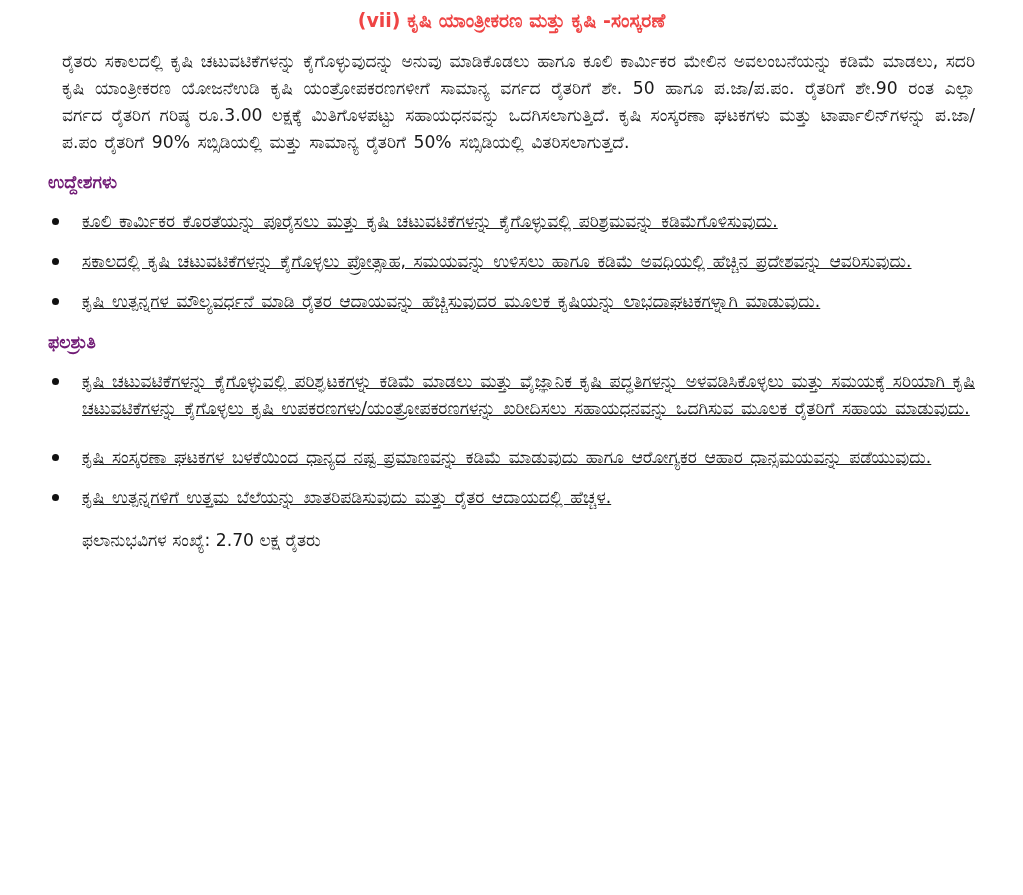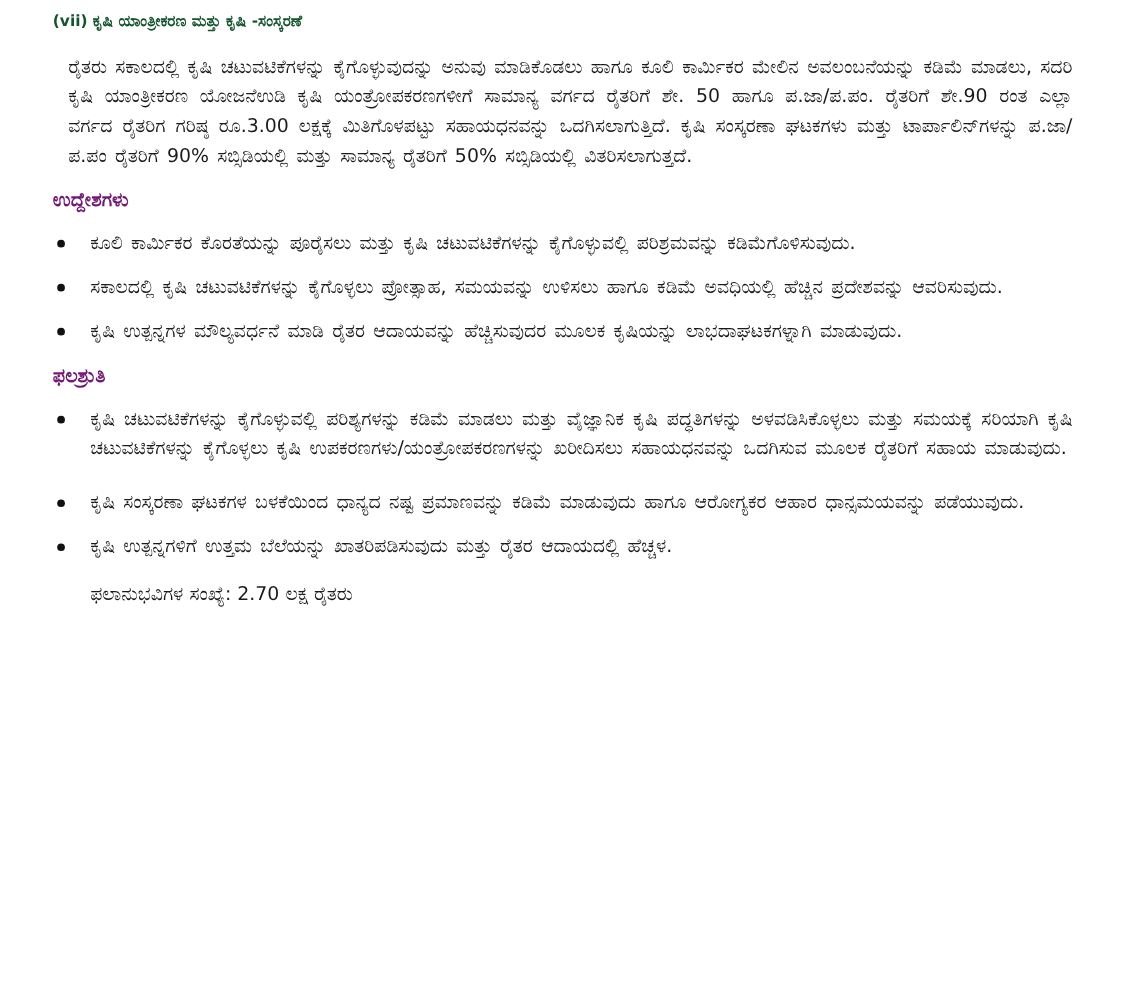--- a/index.html
+++ b/index.html
@@ -3,32 +3,32 @@
 <meta charset="utf-8">
 <style>
   html, body { margin: 0; padding: 0; background: #ffffff; }
   body {
     width: 1023px; height: 895px; overflow: hidden;
     font-family: "DejaVu Sans", "Liberation Sans", sans-serif;
     color: #1a1a1a;
   }
   .page { position: relative; padding: 6px 48px 0 48px; }
   .title {
-    font-weight: bold; font-size: 14px; line-height: 28px;
-    margin: 0 0 14px 0; color: #14532d;
+    font-weight: bold; font-size: 19px; line-height: 28px;
+    margin: 0 0 14px 0; color: #ef4444; text-align: center;
   }
   .para {
     font-size: 17.2px; line-height: 27px; text-align: justify;
     margin: 0 0 12px 14px; word-spacing: 2px;
   }
   .heading {
     font-weight: bold; font-size: 17.5px; line-height: 28px;
     margin: 4px 0 12px 0; color: #701a75;
   }
-  ul.bullets { list-style: none; margin: 0; padding: 0; }
+  ul.bullets { list-style: none; margin: 0; padding: 0; text-decoration: underline; }
   ul.bullets li {
     position: relative; padding-left: 34px;
     font-size: 17.2px; line-height: 27px; text-align: justify;
     margin: 0 0 13px 0; word-spacing: 2px;
   }
   ul.bullets li .bullet {
     position: absolute; left: 4px; top: 10px;
     width: 7px; height: 7px; border-radius: 50%; background: #111;
   }
   ul.results li.gap { margin-bottom: 22px; }
@@ -45,18 +45,18 @@
 
   <div class="heading">ಉದ್ದೇಶಗಳು</div>
   <ul class="bullets">
     <li><span class="bullet"></span><span>ಕೂಲಿ ಕಾರ್ಮಿಕರ ಕೊರತೆಯನ್ನು ಪೂರೈಸಲು ಮತ್ತು ಕೃಷಿ ಚಟುವಟಿಕೆಗಳನ್ನು ಕೈಗೊಳ್ಳುವಲ್ಲಿ ಪರಿಶ್ರಮವನ್ನು ಕಡಿಮೆಗೊಳಿಸುವುದು.</span></li>
     <li><span class="bullet"></span><span>ಸಕಾಲದಲ್ಲಿ ಕೃಷಿ ಚಟುವಟಿಕೆಗಳನ್ನು ಕೈಗೊಳ್ಳಲು ಪ್ರೋತ್ಸಾಹ, ಸಮಯವನ್ನು ಉಳಿಸಲು ಹಾಗೂ ಕಡಿಮೆ ಅವಧಿಯಲ್ಲಿ ಹೆಚ್ಚಿನ ಪ್ರದೇಶವನ್ನು ಆವರಿಸುವುದು.</span></li>
     <li><span class="bullet"></span><span>ಕೃಷಿ ಉತ್ಪನ್ನಗಳ ಮೌಲ್ಯವರ್ಧನೆ ಮಾಡಿ ರೈತರ ಆದಾಯವನ್ನು ಹೆಚ್ಚಿಸುವುದರ ಮೂಲಕ ಕೃಷಿಯನ್ನು ಲಾಭದಾಘಟಕಗಳ್ನಾಗಿ ಮಾಡುವುದು.</span></li>
   </ul>
 
   <div class="heading">ಫಲಶ್ರುತಿ</div>
   <ul class="bullets results">
-    <li class="gap"><span class="bullet"></span><span>ಕೃಷಿ ಚಟುವಟಿಕೆಗಳನ್ನು ಕೈಗೊಳ್ಳುವಲ್ಲಿ ಪರಿಶ್ಯಗಳನ್ನು ಕಡಿಮೆ ಮಾಡಲು ಮತ್ತು ವೈಜ್ಞಾನಿಕ ಕೃಷಿ ಪದ್ಧತಿಗಳನ್ನು ಅಳವಡಿಸಿಕೊಳ್ಳಲು ಮತ್ತು ಸಮಯಕ್ಕೆ ಸರಿಯಾಗಿ ಕೃಷಿ ಚಟುವಟಿಕೆಗಳನ್ನು ಕೈಗೊಳ್ಳಲು ಕೃಷಿ ಉಪಕರಣಗಳು/ಯಂತ್ರೋಪಕರಣಗಳನ್ನು ಖರೀದಿಸಲು ಸಹಾಯಧನವನ್ನು ಒದಗಿಸುವ ಮೂಲಕ ರೈತರಿಗೆ ಸಹಾಯ ಮಾಡುವುದು.</span></li>
+    <li class="gap"><span class="bullet"></span><span>ಕೃಷಿ ಚಟುವಟಿಕೆಗಳನ್ನು ಕೈಗೊಳ್ಳುವಲ್ಲಿ ಪರಿಶ್ಘಟಕಗಳ್ನು ಕಡಿಮೆ ಮಾಡಲು ಮತ್ತು ವೈಜ್ಞಾನಿಕ ಕೃಷಿ ಪದ್ಧತಿಗಳನ್ನು ಅಳವಡಿಸಿಕೊಳ್ಳಲು ಮತ್ತು ಸಮಯಕ್ಕೆ ಸರಿಯಾಗಿ ಕೃಷಿ ಚಟುವಟಿಕೆಗಳನ್ನು ಕೈಗೊಳ್ಳಲು ಕೃಷಿ ಉಪಕರಣಗಳು/ಯಂತ್ರೋಪಕರಣಗಳನ್ನು ಖರೀದಿಸಲು ಸಹಾಯಧನವನ್ನು ಒದಗಿಸುವ ಮೂಲಕ ರೈತರಿಗೆ ಸಹಾಯ ಮಾಡುವುದು.</span></li>
     <li><span class="bullet"></span><span>ಕೃಷಿ ಸಂಸ್ಕರಣಾ ಘಟಕಗಳ ಬಳಕೆಯಿಂದ ಧಾನ್ಯದ ನಷ್ಟ ಪ್ರಮಾಣವನ್ನು ಕಡಿಮೆ ಮಾಡುವುದು ಹಾಗೂ ಆರೋಗ್ಯಕರ ಆಹಾರ ಧಾನ್ಸಮಯವನ್ನು ಪಡೆಯುವುದು.</span></li>
     <li><span class="bullet"></span><span>ಕೃಷಿ ಉತ್ಪನ್ನಗಳಿಗೆ ಉತ್ತಮ ಬೆಲೆಯನ್ನು ಖಾತರಿಪಡಿಸುವುದು ಮತ್ತು ರೈತರ ಆದಾಯದಲ್ಲಿ ಹೆಚ್ಚಳ.</span></li>
   </ul>
   <div class="beneficiaries">ಫಲಾನುಭವಿಗಳ ಸಂಖ್ಯೆ: 2.70 ಲಕ್ಷ ರೈತರು</div>
 </div>
 
 </body></html>

